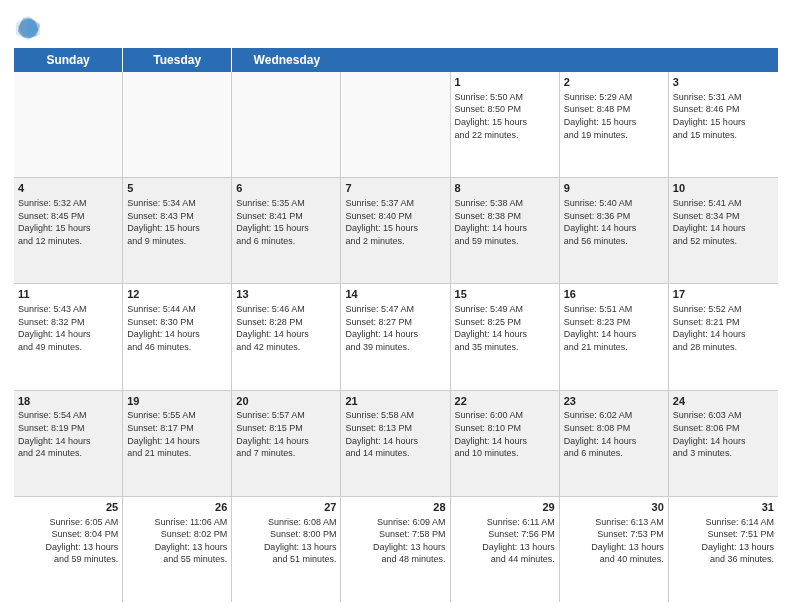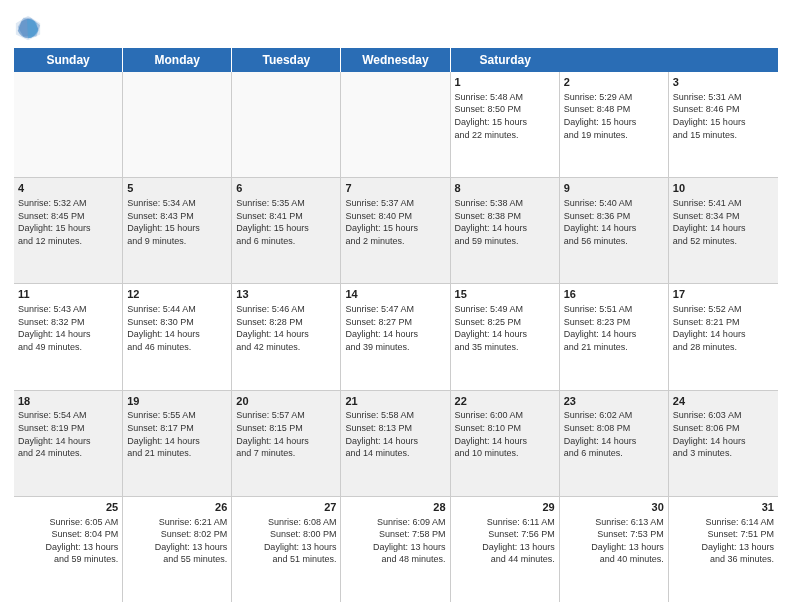--- a/index.html
+++ b/index.html
@@ -131,35 +131,33 @@
     </div>
     <div class="title-block">
       <div class="month-year"></div>
       <div class="location"></div>
     </div>
   </div>
 
   <div class="calendar">
     <div class="cal-header">
     <div class="cal-header-cell">Sunday</div>
-        <div class="cal-header-cell">Monday</div>
         <div class="cal-header-cell">Tuesday</div>
         <div class="cal-header-cell">Wednesday</div>
-        <div class="cal-header-cell">Saturday</div>
       </div>
     <div class="cal-body">
     <div class="cal-row">
           <div class="cal-cell empty"></div>
           <div class="cal-cell empty"></div>
           <div class="cal-cell empty"></div>
           <div class="cal-cell empty"></div>
           <div class="cal-cell">
             <span class="day-num">1</span>
             <div class="cell-text">
-              <div>Sunrise: 5:48 AM</div>
+              <div>Sunrise: 5:50 AM</div>
               <div>Sunset: 8:50 PM</div>
               <div>Daylight: 15 hours</div>
               <div>and 22 minutes.</div>
             </div>
           </div>
           <div class="cal-cell">
             <span class="day-num">2</span>
             <div class="cell-text">
               <div>Sunrise: 5:29 AM</div>
               <div>Sunset: 8:48 PM</div>
@@ -378,21 +376,21 @@
             <div class="cell-text">
               <div>Sunrise: 6:05 AM</div>
               <div>Sunset: 8:04 PM</div>
               <div>Daylight: 13 hours</div>
               <div>and 59 minutes.</div>
             </div>
           </div>
           <div class="cal-cell">
             <span class="day-num">26</span>
             <div class="cell-text">
-              <div>Sunrise: 6:21 AM</div>
+              <div>Sunrise: 11:06 AM</div>
               <div>Sunset: 8:02 PM</div>
               <div>Daylight: 13 hours</div>
               <div>and 55 minutes.</div>
             </div>
           </div>
           <div class="cal-cell">
             <span class="day-num">27</span>
             <div class="cell-text">
               <div>Sunrise: 6:08 AM</div>
               <div>Sunset: 8:00 PM</div>

